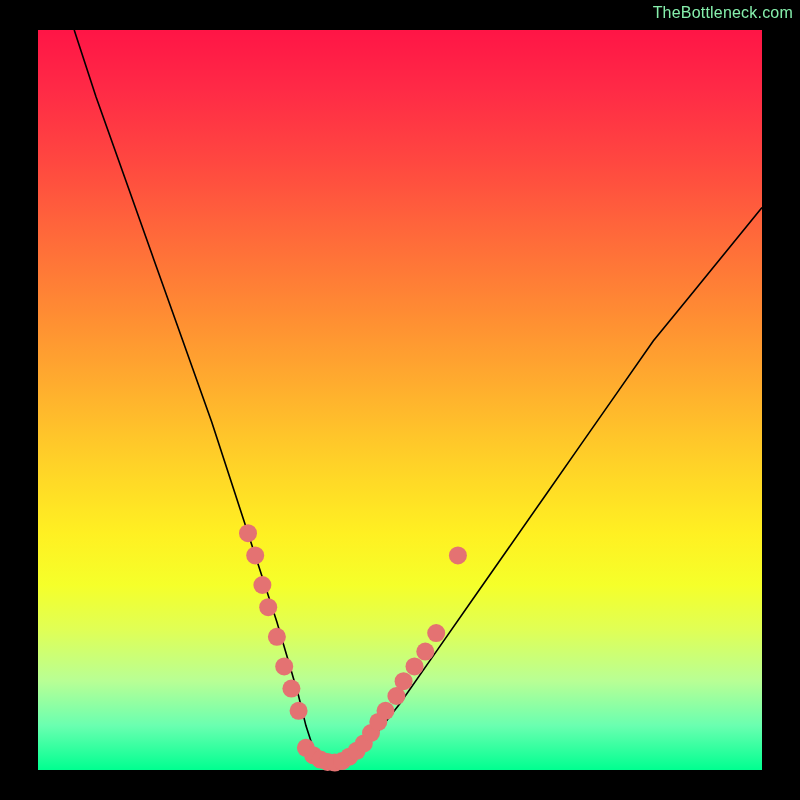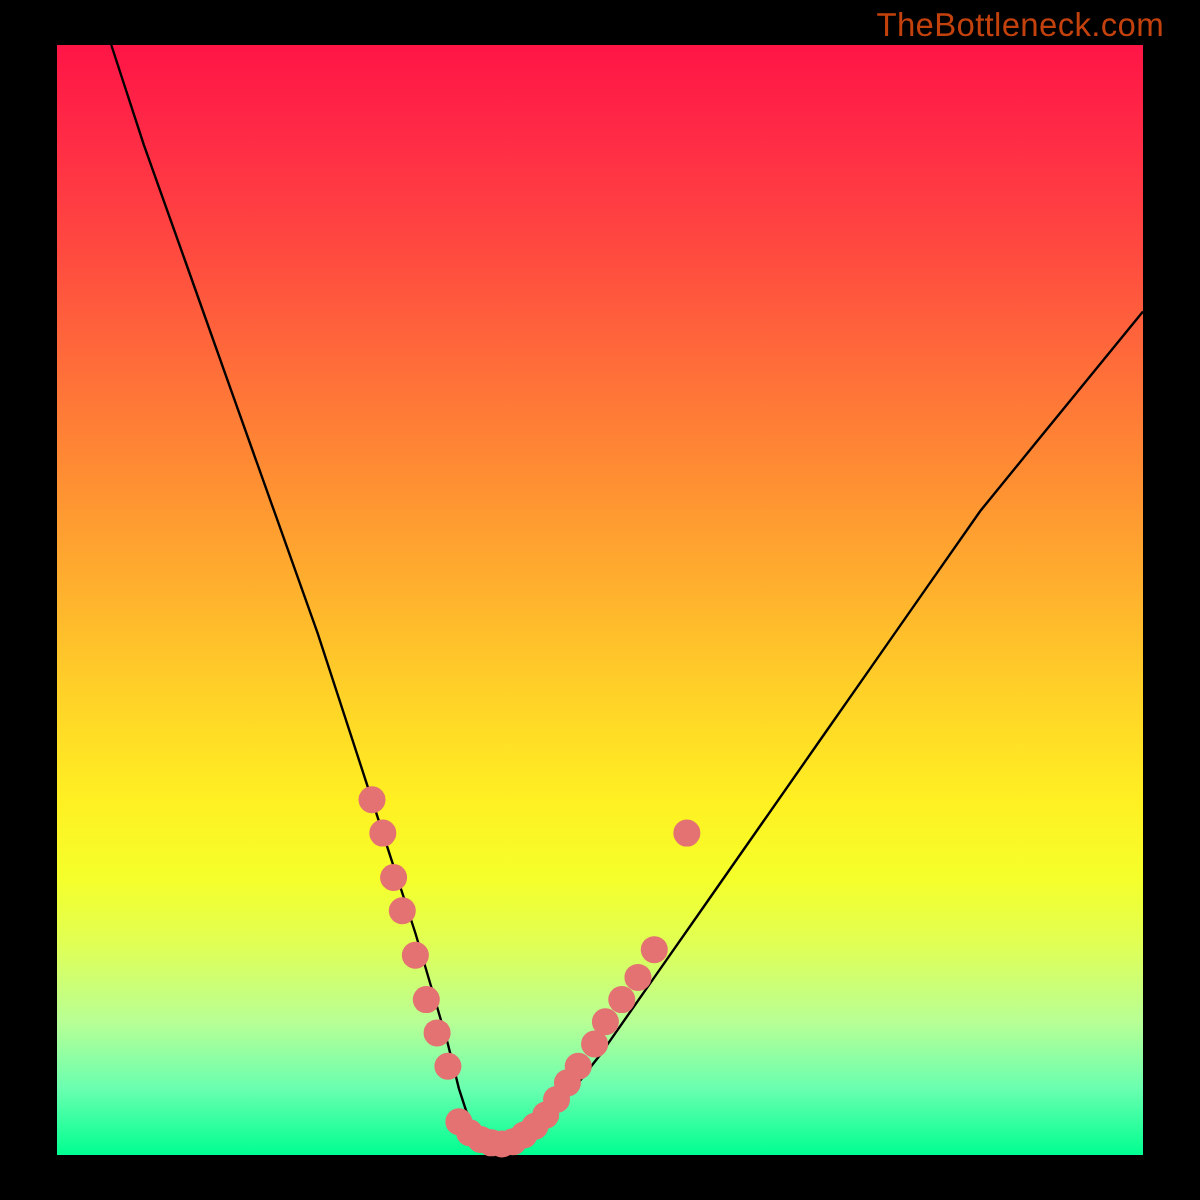--- a/index.html
+++ b/index.html
@@ -38,23 +38,23 @@
       #f5ff2a 75%,
       #e0ff55 81%,
       #b8ff95 88%,
       #6affb0 94%,
       #00ff90 100%
     );
   }
   .watermark {
     position: absolute;
     top: 4px;
-    right: 24px;
-    color: #c2410c;
-    font-size: 22px;
+    right: 7px;
+    color: #86efac;
+    font-size: 16px;
     font-weight: 500;
     letter-spacing: 0.2px;
   }
   svg.curve {
     position: absolute;
     left: 0;
     top: 0;
     width: 724px;
     height: 740px;
     overflow: visible;

